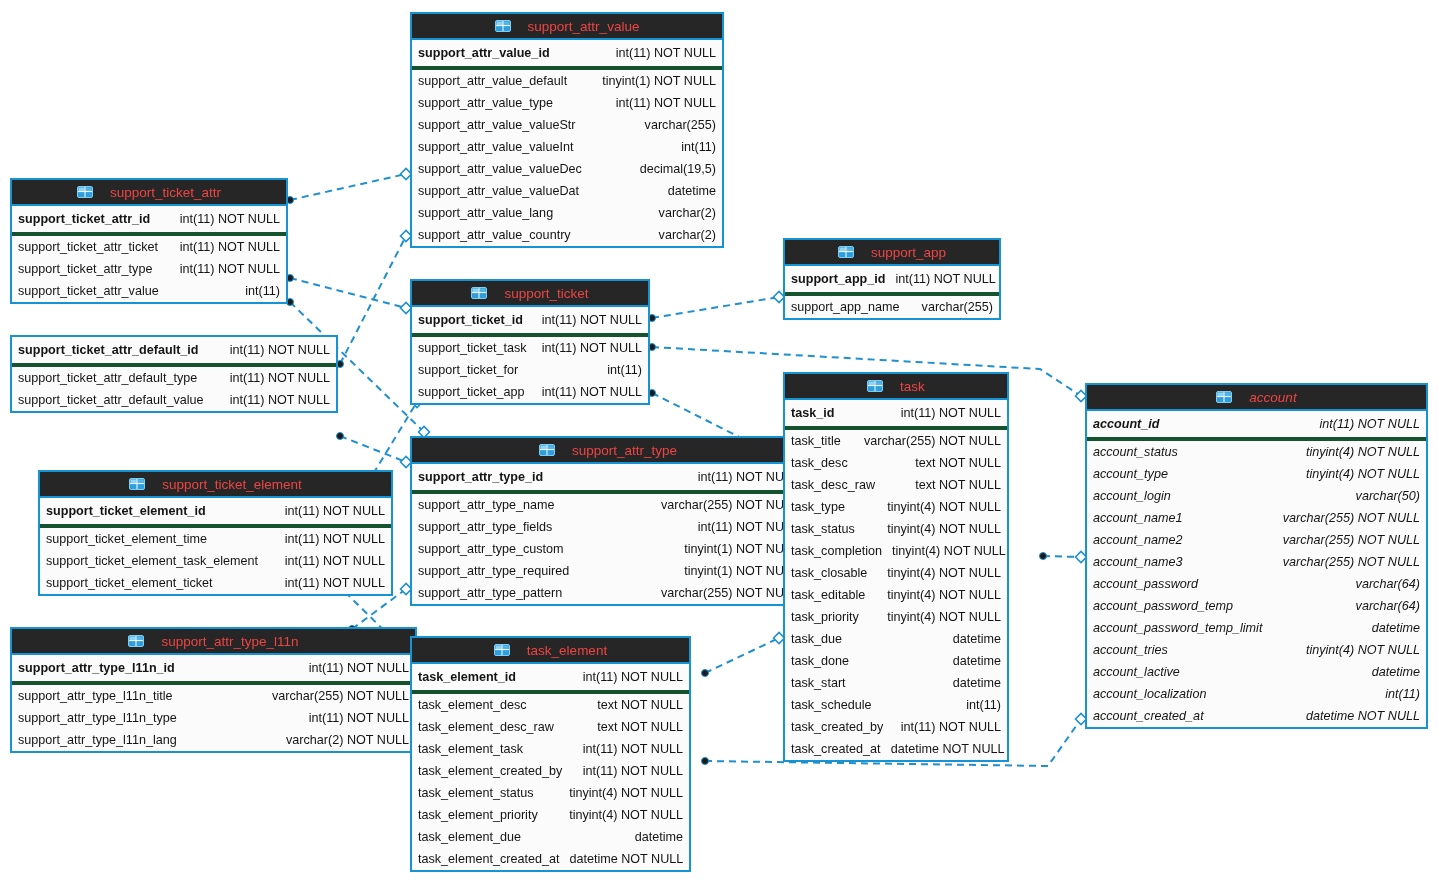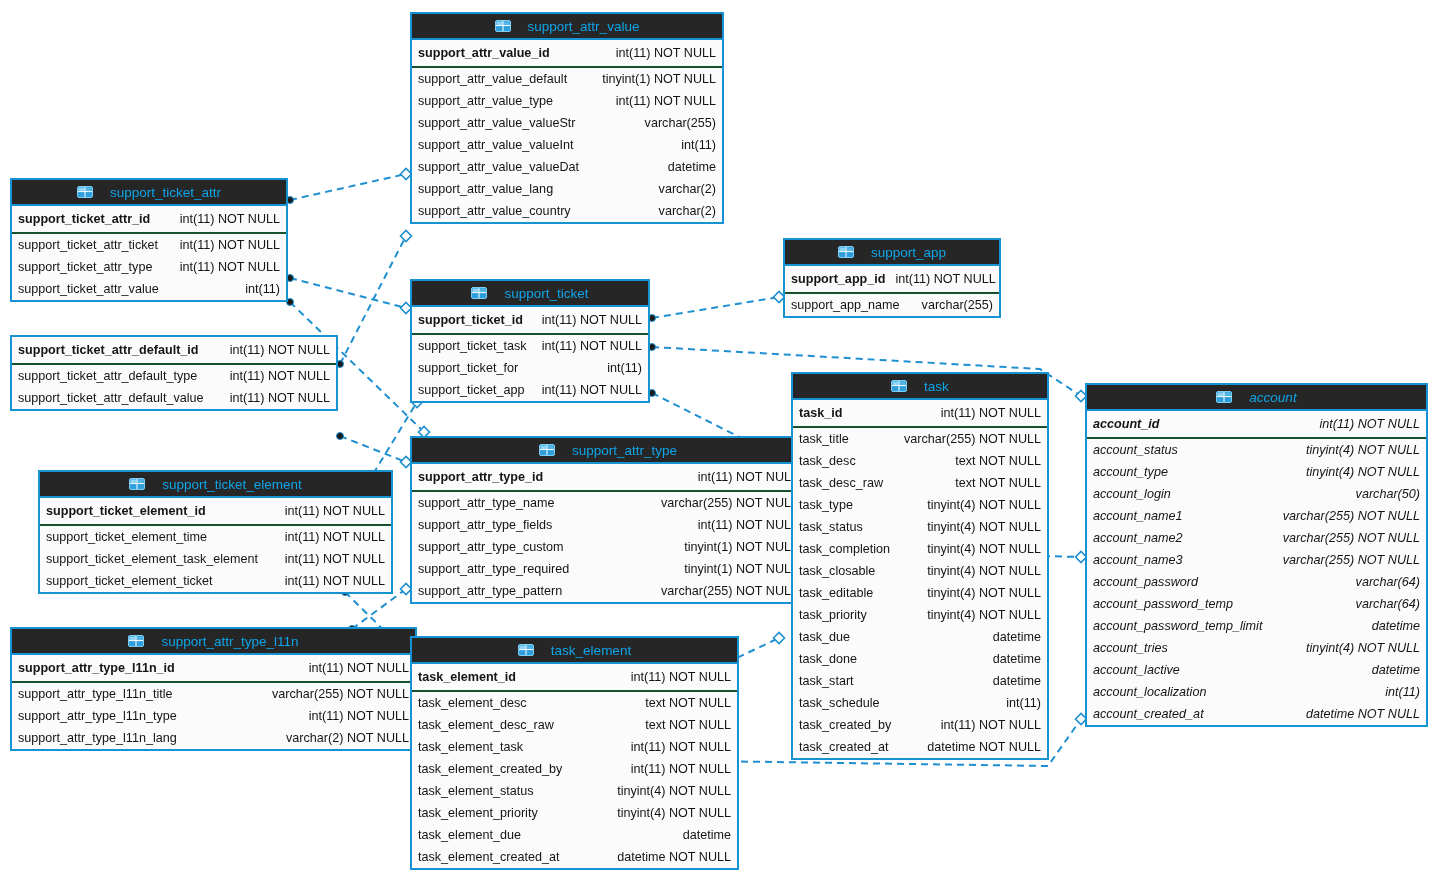--- a/index.html
+++ b/index.html
@@ -7,27 +7,27 @@
     width:1438px;height:882px;position:relative;background:#ffffff;
     font-family:"Liberation Sans",sans-serif;overflow:hidden;
   }
   #rel-canvas{position:absolute;left:0;top:0;z-index:1;}
   #tables-layer{position:absolute;left:0;top:0;width:100%;height:100%;z-index:2;}
   .db-table{
     position:absolute;border:2px solid #1593d2;background:#fbfbfb;
     box-sizing:border-box;
   }
   .tbl-header{
-    height:24px;background:#262626;color:#0ea5e9;
+    height:24px;background:#262626;color:#ef4444;
     display:flex;align-items:center;justify-content:center;gap:17px;
     font-size:13.5px;border-bottom:2px solid #1593d2;
     white-space:nowrap;cursor:default;
   }
   .pk-row{
-    height:26px;border-bottom:2px solid #14532d;
+    height:26px;border-bottom:4px solid #14532d;
     display:flex;align-items:center;justify-content:space-between;
     padding:0 6px;font-size:12.6px;color:#141414;white-space:nowrap;
   }
   .pk-row .col-name{font-weight:bold;}
   .col-row{
     height:22px;display:flex;align-items:center;justify-content:space-between;
     padding:0 6px;font-size:12.6px;color:#141414;white-space:nowrap;overflow:hidden;
   }
   .col-name{margin-right:10px;}
   .col-type{margin-left:auto;}
@@ -110,20 +110,24 @@
   </div>
         <div class="col-row">
     <span class="col-name">support_attr_value_valueStr</span>
     <span class="col-type">varchar(255)</span>
   </div>
         <div class="col-row">
     <span class="col-name">support_attr_value_valueInt</span>
     <span class="col-type">int(11)</span>
   </div>
         <div class="col-row">
+    <span class="col-name">support_attr_value_valueDec</span>
+    <span class="col-type">decimal(19,5)</span>
+  </div>
+        <div class="col-row">
     <span class="col-name">support_attr_value_valueDat</span>
     <span class="col-type">datetime</span>
   </div>
         <div class="col-row">
     <span class="col-name">support_attr_value_lang</span>
     <span class="col-type">varchar(2)</span>
   </div>
         <div class="col-row">
     <span class="col-name">support_attr_value_country</span>
     <span class="col-type">varchar(2)</span>
@@ -297,21 +301,21 @@
         <div class="col-row">
     <span class="col-name">support_attr_type_required</span>
     <span class="col-type">tinyint(1) NOT NULL</span>
   </div>
         <div class="col-row">
     <span class="col-name">support_attr_type_pattern</span>
     <span class="col-type">varchar(255) NOT NULL</span>
   </div>
       </div>
   </div>
-    <div class="db-table" style="left: 410px; top: 636px; width: 329px;">
+    <div class="db-table" style="left: 410px; top: 636px; width: 281px;">
     <div class="tbl-header">
       <svg width="16" height="12" viewBox="0 0 16 12">
         <rect x="0.5" y="0.5" width="15" height="11" rx="1.5" fill="#2e9fdc" stroke="#7ecdf2"></rect>
         <rect x="1.5" y="1.5" width="6" height="3.5" fill="#8ed4f4"></rect>
         <rect x="8.5" y="1.5" width="6" height="3.5" fill="#55b5e5"></rect>
         <line x1="1" y1="5.6" x2="15" y2="5.6" stroke="#ffffff" stroke-width="1"></line>
         <line x1="8" y1="1" x2="8" y2="11" stroke="#ffffff" stroke-width="1"></line>
       </svg>
       <span>task_element</span>
     </div>
@@ -369,21 +373,21 @@
       <span class="col-name">support_app_id</span>
       <span class="col-type">int(11) NOT NULL</span>
     </div>
     <div>
         <div class="col-row">
     <span class="col-name">support_app_name</span>
     <span class="col-type">varchar(255)</span>
   </div>
       </div>
   </div>
-    <div class="db-table" style="left: 783px; top: 372px; width: 258px; margin-left: 8px;">
+    <div class="db-table" style="left: 783px; top: 372px; width: 226px;">
     <div class="tbl-header">
       <svg width="16" height="12" viewBox="0 0 16 12">
         <rect x="0.5" y="0.5" width="15" height="11" rx="1.5" fill="#2e9fdc" stroke="#7ecdf2"></rect>
         <rect x="1.5" y="1.5" width="6" height="3.5" fill="#8ed4f4"></rect>
         <rect x="8.5" y="1.5" width="6" height="3.5" fill="#55b5e5"></rect>
         <line x1="1" y1="5.6" x2="15" y2="5.6" stroke="#ffffff" stroke-width="1"></line>
         <line x1="8" y1="1" x2="8" y2="11" stroke="#ffffff" stroke-width="1"></line>
       </svg>
       <span>task</span>
     </div>

